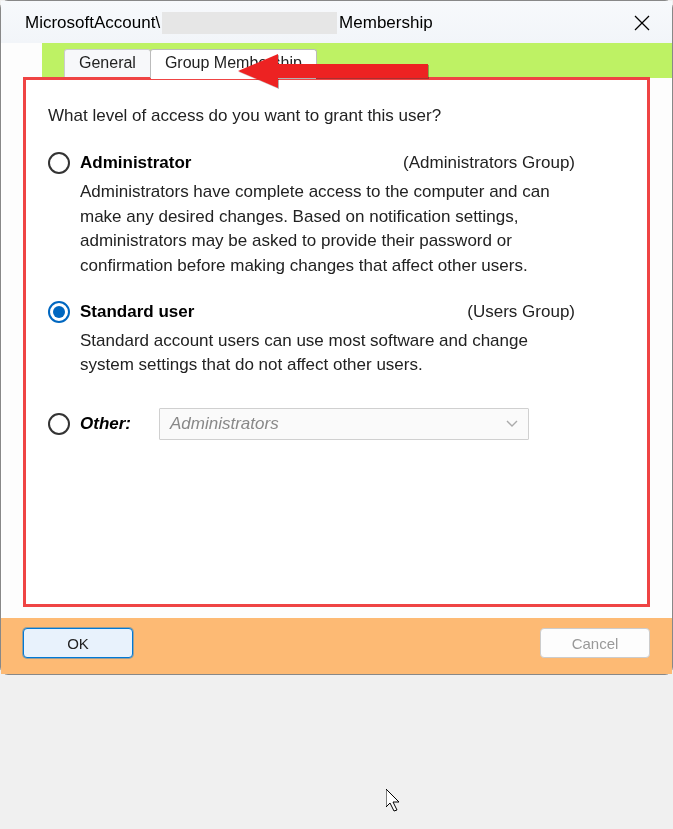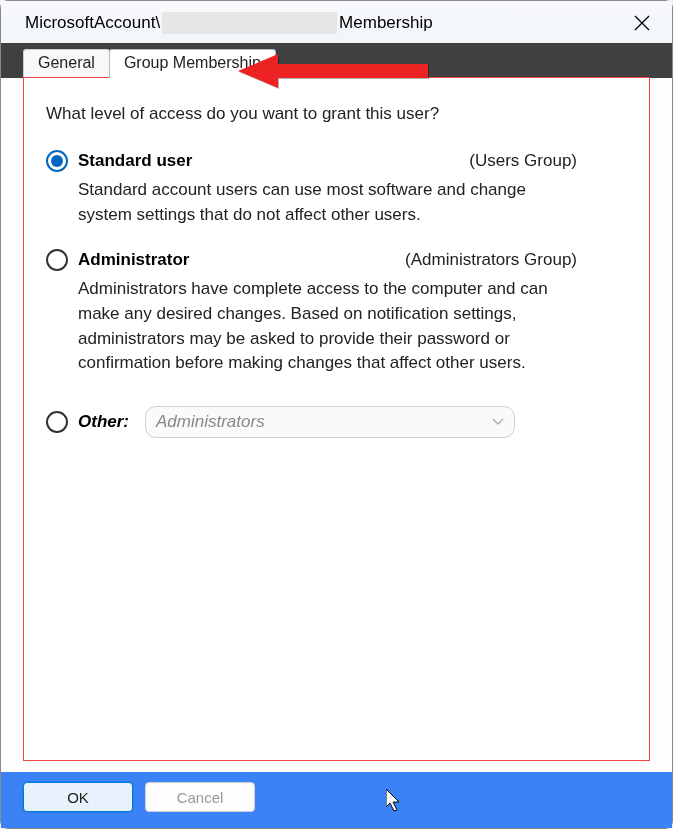--- a/index.html
+++ b/index.html
@@ -5,21 +5,21 @@
     * { box-sizing: border-box; margin: 0; padding: 0; }
     body {
       font-family: 'Segoe UI', Tahoma, sans-serif;
       background: #f0f0f0;
       width: 673px;
       height: 829px;
       overflow: hidden;
     }
     .window {
       width: 673px;
-      height: 829px;
+      height: 675px;
       background: #fdfdfd;
       border: 1px solid #888;
       border-radius: 8px;
       display: flex;
       flex-direction: column;
       box-shadow: inset 0 0 0 1px #fff;
     }
     .titlebar {
       display: flex;
       align-items: center;
@@ -50,21 +50,22 @@
       justify-content: center;
       cursor: pointer;
       font-size: 18px;
       font-weight: 300;
     }
     .close-btn svg { width: 16px; height: 16px; }
     .tabs-row {
       display: flex;
       padding: 6px 22px 0 22px;
       position: relative;
-      background: #404040;
+      background: #bef264;
+      margin-left: 41px;
     }
     .tab {
       padding: 4px 14px 6px 14px;
       font-size: 16px;
       color: #222;
       border: 1px solid #ccc;
       border-bottom: none;
       background: #f7f8fa;
       cursor: pointer;
       position: relative;
@@ -87,21 +88,21 @@
     .arrow-annotation {
       position: absolute;
       left: 238px;
       top: 50px;
       pointer-events: none;
       z-index: 10;
     }
     .tab-panel {
       flex: 1;
       margin: 0 22px 10px 22px;
-      border: 1px solid #ef4444;
+      border: 3px solid #ef4444;
       background: #fff;
       padding: 26px 22px 10px 22px;
       position: relative;
       top: -1px;
     }
     .prompt {
       font-size: 17px;
       color: #222;
       margin-bottom: 26px;
     }
@@ -151,40 +152,40 @@
       margin: 6px 60px 0 32px;
       line-height: 1.45;
     }
     .other-row {
       display: flex;
       align-items: center;
       margin-top: 30px;
       font-style: italic;
     }
     .dropdown {
-      margin-left: 16px;
+      margin-left: 28px;
       width: 370px;
       height: 32px;
       border: 1px solid #d0d0d0;
       background: #fafafa;
       display: flex;
       align-items: center;
       justify-content: space-between;
       padding: 0 10px;
       color: #888;
       font-size: 17px;
-      border-radius: 11px;
+      border-radius: 1px;
     }
     .dropdown .chev { color: #aaa; font-size: 12px; }
     .button-row {
       display: flex;
-      justify-content: flex-start;
+      justify-content: space-between;
       gap: 12px;
       padding: 10px 22px 16px 22px;
-      background: #3b82f6;
+      background: #fdba74;
     }
     .btn {
       width: 110px;
       height: 30px;
       border: 1px solid #ccc;
       border-radius: 4px;
       background: #fdfdfd;
       font-size: 15px;
       color: #222;
       cursor: pointer;
@@ -240,34 +241,34 @@
       <rect x="30" y="14" width="160" height="14" fill="#ed2224"></rect>
       <polygon points="0,21 40,4 40,38" fill="#ed2224"></polygon>
     </g>
   </svg>
 
   <div class="tab-panel">
     <div class="prompt">What level of access do you want to grant this user?</div>
 
     <div class="option">
       <div class="option-header">
+        <span class="radio"></span>
+        <span class="option-label">Administrator</span>
+        <span class="option-group">(Administrators Group)</span>
+      </div>
+      <div class="option-desc">Administrators have complete access to the computer and can make any desired changes. Based on notification settings, administrators may be asked to provide their password or confirmation before making changes that affect other users.</div>
+    </div>
+
+    <div class="option">
+      <div class="option-header">
         <span class="radio selected"></span>
         <span class="option-label">Standard user</span>
         <span class="option-group">(Users Group)</span>
       </div>
       <div class="option-desc">Standard account users can use most software and change system settings that do not affect other users.</div>
-    </div>
-
-    <div class="option">
-      <div class="option-header">
-        <span class="radio"></span>
-        <span class="option-label">Administrator</span>
-        <span class="option-group">(Administrators Group)</span>
-      </div>
-      <div class="option-desc">Administrators have complete access to the computer and can make any desired changes. Based on notification settings, administrators may be asked to provide their password or confirmation before making changes that affect other users.</div>
     </div>
 
     <div class="other-row">
       <span class="radio"></span>
       <span class="option-label">Other:</span>
       <div class="dropdown">
         <span>Administrators</span>
         <span class="chev">
           <svg width="12" height="8" viewBox="0 0 12 8">
               <polyline points="1,1 6,6 11,1" fill="none" stroke="#aaa" stroke-width="1.4"></polyline>

